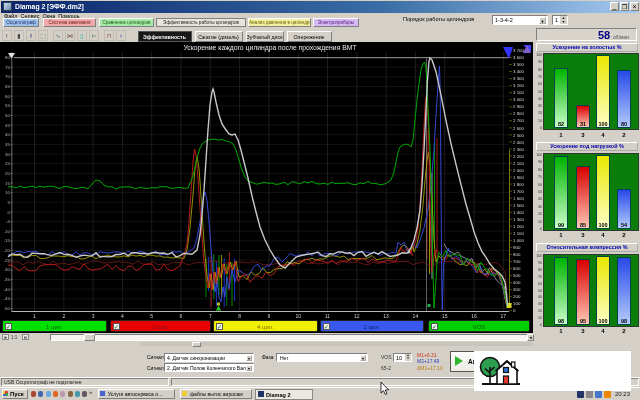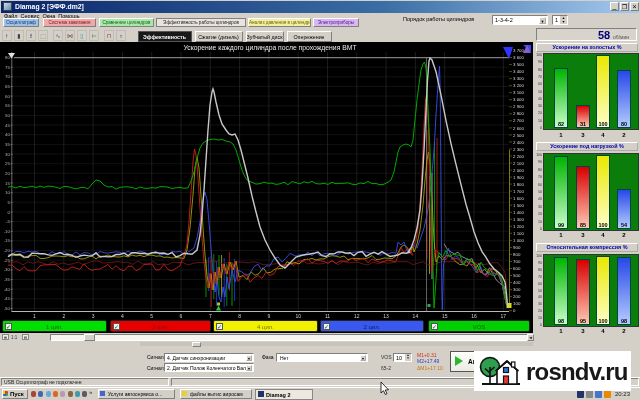--- a/index.html
+++ b/index.html
@@ -438,16 +438,15 @@
 <svg style="position:absolute;left:478px;top:354px;" width="46" height="35" viewBox="0 0 46 35">
 <circle cx="12" cy="13" r="9.5" fill="#2e9e4f" stroke="#111" stroke-width="1.6"></circle>
 <path d="M12 30 L12 13 M12 19 L7 14.5 M12 17 L16.5 13" stroke="#111" stroke-width="1.6" fill="none"></path>
 <path d="M4 30 L42 30" stroke="#111" stroke-width="1.8"></path>
 <path d="M19 30 L19 16 L29 7.5 L39 16 L39 30 Z" fill="#fff" stroke="#111" stroke-width="1.6"></path>
 <path d="M17.5 17.2 L29 7 L40.5 17.2" fill="none" stroke="#111" stroke-width="1.8"></path>
 <rect x="25.5" y="13.5" width="5" height="5" fill="#2e6fd0" stroke="#111" stroke-width="1.2"></rect>
 <rect x="25.5" y="22" width="5" height="8" fill="#e8392e" stroke="#111" stroke-width="1.2"></rect>
 <rect x="33.5" y="8" width="3.4" height="5" fill="#fff" stroke="#111" stroke-width="1.2"></rect>
 </svg>
-<div style="position:absolute;left:526px;top:358px;font-size:24px;font-weight:bold;color:#181818;letter-spacing:-0.8px;">rosndv.ru</div>
 <svg style="position:absolute;left:380px;top:382px;" width="10" height="14" viewBox="0 0 10 14">
 <path d="M1,0 L1,11 L3.5,8.7 L5.3,12.5 L7,11.7 L5.2,8 L8.5,7.8 Z" fill="#fff" stroke="#000" stroke-width="0.8"></path>
     </svg>
 </div>
 </body></html>

